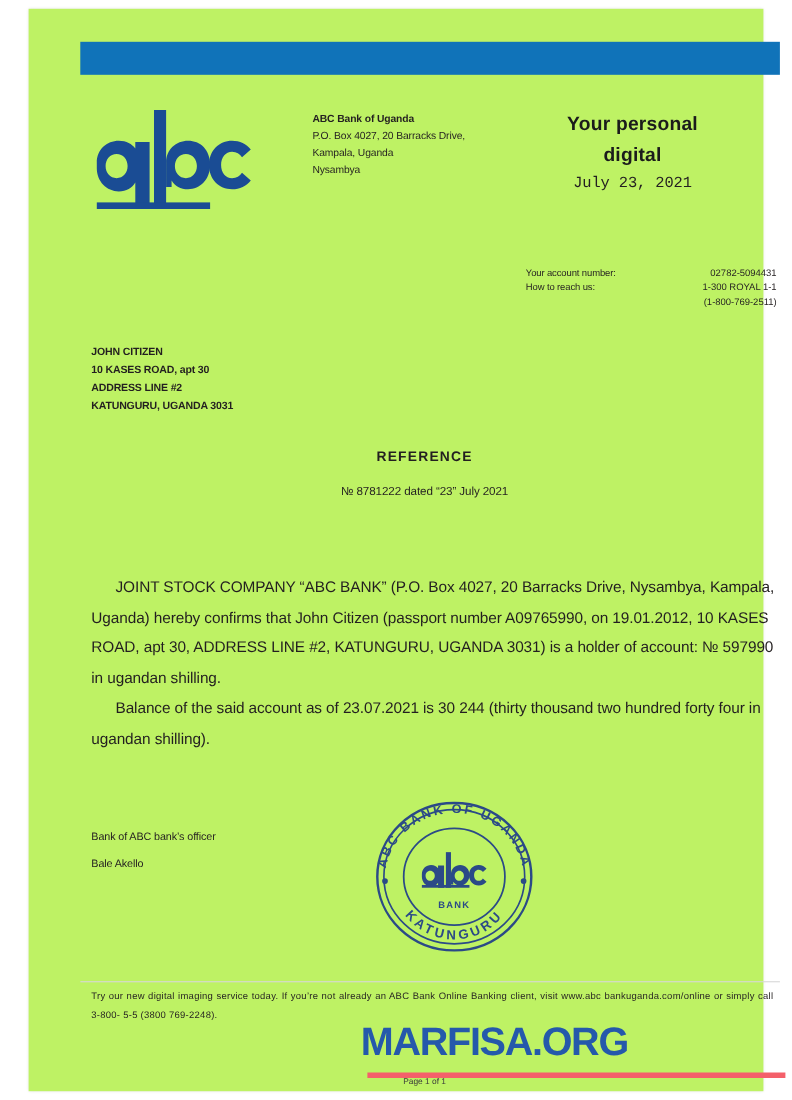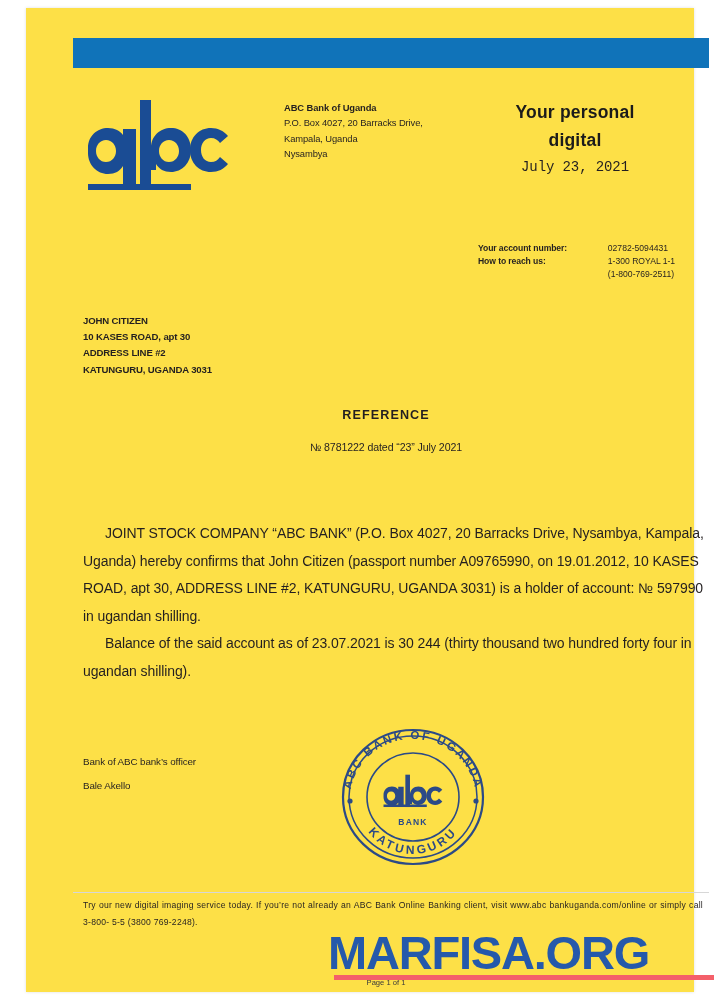--- a/index.html
+++ b/index.html
@@ -17,21 +17,21 @@
     height: 1000px;
     background: #ffffff;
     overflow: hidden;
   }
   .sheet {
     position: absolute;
     left: 26px;
     top: 8px;
     width: 668px;
     height: 984px;
-    background: #fde047;
+    background: #bef264;
     box-shadow: 0 0 3px rgba(0,0,0,0.13);
   }
 
   
   .topbar {
     position: absolute;
     left: 47px;
     top: 30px;
     width: 636px;
     height: 30px;
@@ -87,22 +87,22 @@
   .acct-info {
     position: absolute;
     left: 452px;
     top: 234px;
     width: 228px;
     font-size: 8.6px;
     line-height: 13.2px;
   }
   .acct-info table { border-collapse: collapse; width: 100%; }
   .acct-info td { vertical-align: top; padding: 0; }
-  .acct-info td.lbl { font-weight: bold; white-space: nowrap; letter-spacing: -0.1px; margin-top: 32px;}
-  .acct-info td.val { white-space: nowrap; }
+  .acct-info td.lbl { font-weight: normal; white-space: nowrap; letter-spacing: -0.1px; margin-top: 32px;}
+  .acct-info td.val { text-align: right; white-space: nowrap; }
 
   
   .recipient {
     position: absolute;
     left: 57px;
     top: 305px;
     font-size: 9.6px;
     line-height: 16.2px;
     font-weight: bold;
     letter-spacing: -0.15px;
@@ -190,21 +190,21 @@
     text-align: center;
     font-size: 7.6px;
     color: #3a3a3a;
   }
 
   
   .watermark {
     position: absolute;
     left: 302px;
     top: 921px;
-    font-size: 47px;
+    font-size: 36px;
     font-weight: bold;
     color: #2559ab;
     letter-spacing: -1.2px;
     line-height: 1;
     font-family: "Liberation Sans", sans-serif;
   }
   .watermark-bar {
     position: absolute;
     left: 308px;
     top: 967px;

